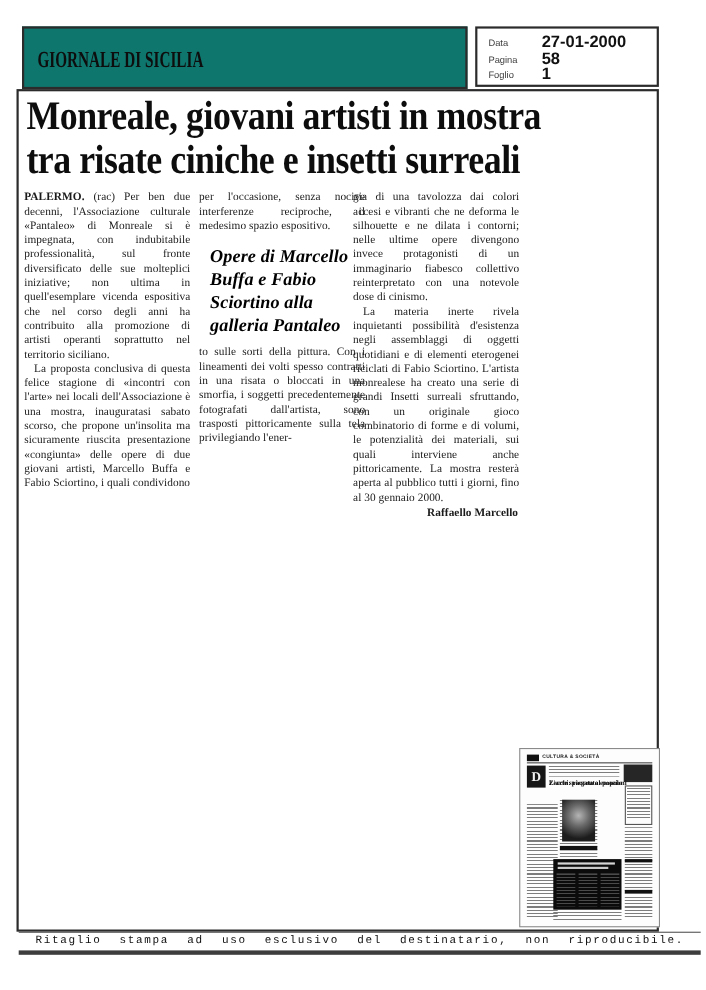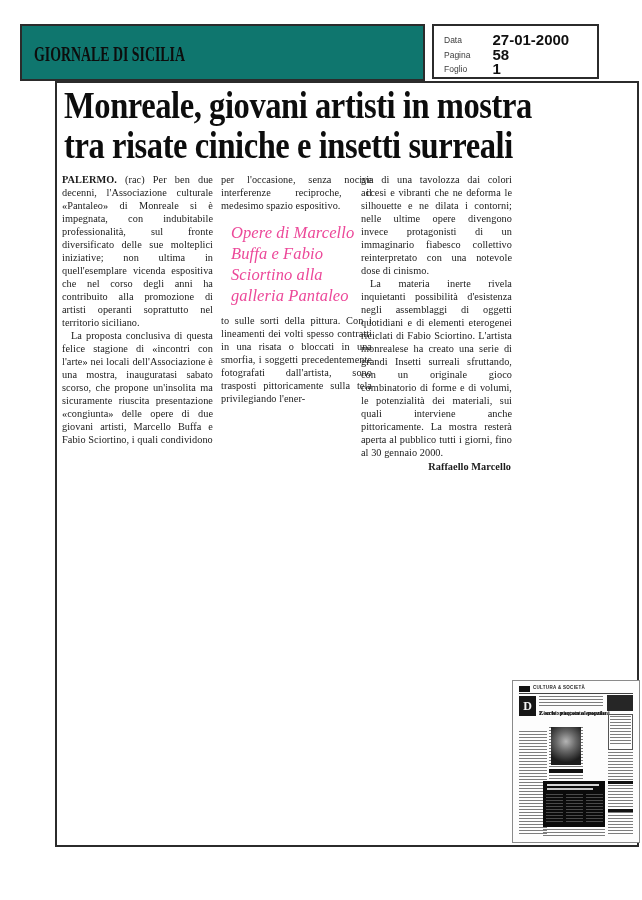--- a/index.html
+++ b/index.html
@@ -27,41 +27,41 @@
   .meta-row{position:absolute;left:10px;height:16px;white-space:nowrap;}
   .meta-row .lbl{
     display:inline-block;width:44px;font-size:8.5px;color:#3c3c3c;vertical-align:middle;
   }
   .meta-row .val{
     display:inline-block;font-size:15px;font-weight:600;color:#111;vertical-align:middle;
   }
   
   .article-box{
     position:absolute;left:15px;top:81px;width:580px;height:762px;
-    border:2px solid #2b2b2b;background:#fff;margin-left:40px;
+    border:2px solid #2b2b2b;background:#fff;
   }
   .headline{
     position:absolute;left:7px;top:3px;
     font-weight:bold;font-size:37px;line-height:40px;letter-spacing:-0.5px;
     transform:scaleX(0.88);transform-origin:0 0;white-space:nowrap;color:#0d0d0d;
   }
   .col{
     position:absolute;top:90px;width:151px;
     font-size:10.3px;line-height:13px;text-align:justify;letter-spacing:0.05px;
   }
   .col p{margin:0;}
   .col p + p{text-indent:9px;}
   .col .lead{font-weight:bold;}
   .col1{left:5px;}
   .col2{left:164px;}
   .col3{left:304px;}
   .pullquote{
     margin:10px 0 8px 10px;
-    font-style:italic;font-weight:400;font-size:16.5px;line-height:21px;
-    text-align:left;letter-spacing:0.1px;color:#ec4899;
+    font-style:italic;font-weight:700;font-size:16.5px;line-height:21px;
+    text-align:left;letter-spacing:0.1px;color:#000000;
   }
   .byline{
     margin-top:1px;text-align:right;font-weight:bold;padding-right:1px;
   }
   
   .thumb-box{
     position:absolute;left:455px;top:597px;width:126px;height:161px;
     border:1px solid #8a8a8a;background:#fdfdfd;
   }
   .thumb-box *{position:absolute;}
@@ -193,14 +193,17 @@
         <div class="t-inv-line2"></div>
         <div class="t-inv-col c1"></div>
         <div class="t-inv-col c2"></div>
         <div class="t-inv-col c3"></div>
       </div>
       <div class="t-bottom-stripes stripes"></div>
     </div>
 
   </div>
 
+  <div class="footer-band">
+    <span>Ritaglio stampa ad uso esclusivo del destinatario, non riproducibile.</span>
+  </div>
 
 </div>
 
 </body></html>

